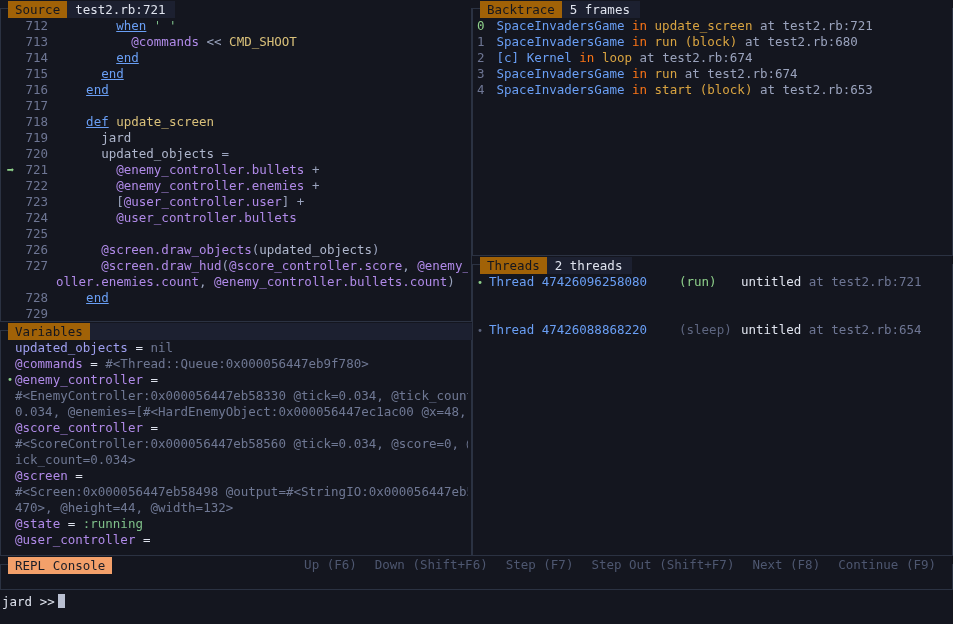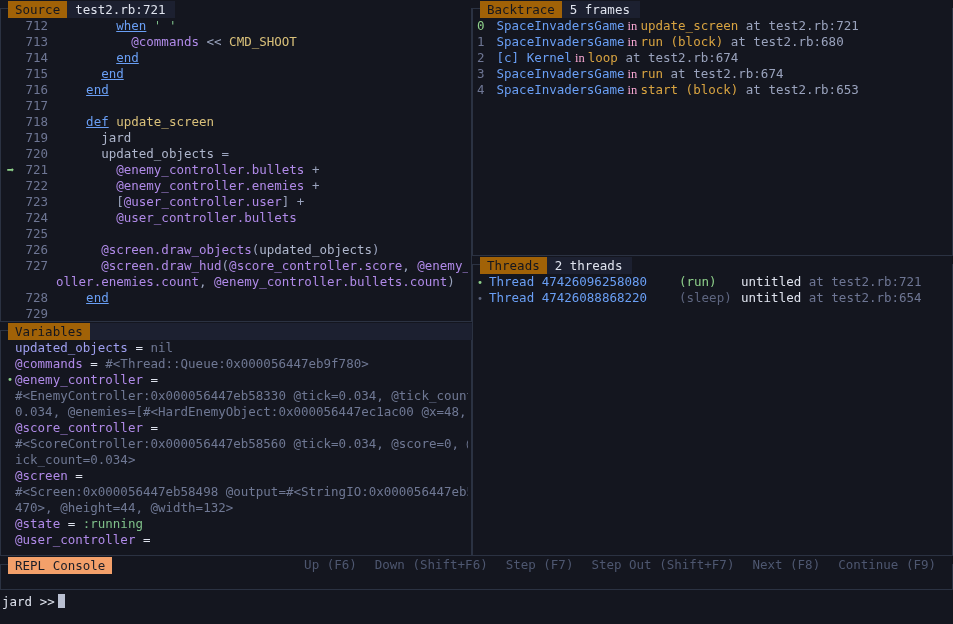--- a/index.html
+++ b/index.html
@@ -92,34 +92,34 @@
   .var-sym { color: #7fc08a; }
   .var-nil { color: #6f7894; }
 
   
   #bt-panel { left: 472px; top: 0; width: 481px; height: 206px; }
   #bt-body { left: 5px; top: 18px; right: 4px; bottom: 2px; }
   .bt-line { height: 16px; white-space: pre; display: flex; }
   .bt-idx { width: 12px; min-width: 12px; color: #6e7694; text-align: left; }
   .bt-idx.active { color: #8ed08a; }
   .bt-cls { color: #6a9ff5; }
-  .bt-in { color: #f9a8d4; font-family: Liberation Serif, serif; }
+  .bt-in { color: #f97316; }
   .bt-meth { color: #d9a441; }
   .bt-at { color: #9aa3bd; }
   .bt-loc { color: #9aa3bd; }
 
   
   #th-panel { left: 472px; top: 256px; width: 481px; height: 300px; }
   #th-body { left: 5px; top: 18px; right: 4px; bottom: 2px; }
   .th-line { height: 16px; white-space: pre; display: flex; align-items: baseline; }
   .th-dot { width: 12px; min-width: 12px; color: #8ed08a; font-size: 10px; }
   .th-dot.dim { color: #5e6680; }
   .th-label { color: #6a9ff5; }
   .th-state { color: #8ed08a; }
-  .th-state.sleep { color: #5e6680; }
+  .th-state.sleep { color: #5e6680; margin-top: 32px; }
   .th-title { color: #dfe3ee; }
   .th-at { color: #6e7694; }
 
   
   #repl-panel { left: 0; top: 556px; width: 953px; height: 34px; }
   #keybar {
     position: absolute; right: 8px; top: 0px; height: 17px;
     display: flex; align-items: center; gap: 0px;
     color: #4e5770; white-space: nowrap;
   }

